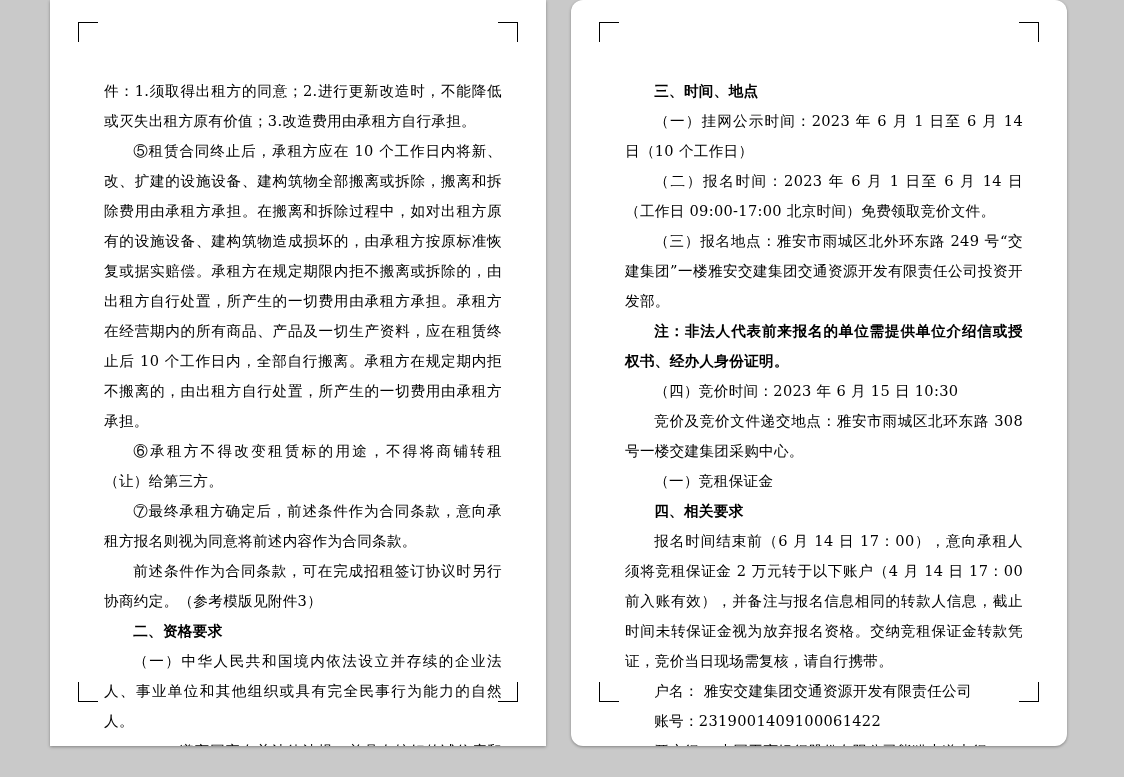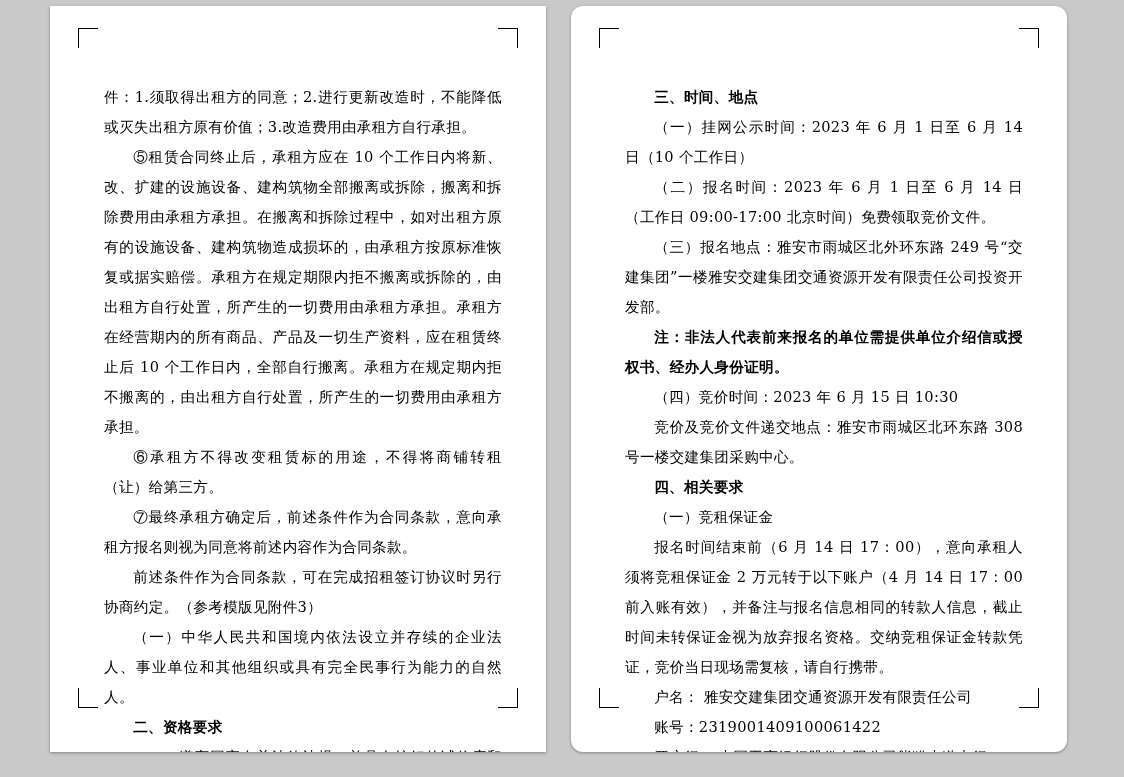--- a/index.html
+++ b/index.html
@@ -12,21 +12,21 @@
     font-family: "DejaVu Serif", "Liberation Serif", serif;
   }
   .viewport {
     position: relative;
     width: 1124px;
     height: 777px;
     background: #c9c9c9;
   }
   .page {
     position: absolute;
-    top: 6px;
+    top: 0;
     background: #ffffff;
     width: 496px;
     height: 746px;
     box-shadow: 0 1px 3px rgba(0,0,0,0.35);
     overflow: hidden;
   }
   .page-left { left: 50px; }
   .page-right { left: 571px; border-radius: 12px; }
 
   
@@ -86,41 +86,41 @@
     <div class="crop crop-tl"></div>
     <div class="crop crop-tr"></div>
     <div class="crop crop-bl"></div>
     <div class="crop crop-br"></div>
     <div class="content">
       <p class="para">件：1.须取得出租方的同意；2.进行更新改造时，不能降低或灭失出租方原有价值；3.改造费用由承租方自行承担。</p>
       <p class="para indent">⑤租赁合同终止后，承租方应在 10 个工作日内将新、改、扩建的设施设备、建构筑物全部搬离或拆除，搬离和拆除费用由承租方承担。在搬离和拆除过程中，如对出租方原有的设施设备、建构筑物造成损坏的，由承租方按原标准恢复或据实赔偿。承租方在规定期限内拒不搬离或拆除的，由出租方自行处置，所产生的一切费用由承租方承担。承租方在经营期内的所有商品、产品及一切生产资料，应在租赁终止后 10 个工作日内，全部自行搬离。承租方在规定期内拒不搬离的，由出租方自行处置，所产生的一切费用由承租方承担。</p>
       <p class="para indent">⑥承租方不得改变租赁标的用途，不得将商铺转租（让）给第三方。</p>
       <p class="para indent">⑦最终承租方确定后，前述条件作为合同条款，意向承租方报名则视为同意将前述内容作为合同条款。</p>
       <p class="para indent">前述条件作为合同条款，可在完成招租签订协议时另行协商约定。（参考模版见附件3）</p>
+      <p class="para heading">二、资格要求</p>
       <p class="para indent">（一）中华人民共和国境内依法设立并存续的企业法人、事业单位和其他组织或具有完全民事行为能力的自然人。</p>
-      <p class="para heading">二、资格要求</p>
       <p class="para indent">（二）遵守国家有关法律法规，并具有较好的诚信度和良好的社会形象。</p>
     </div>
   </div>
 
   <div class="page page-right">
     <div class="crop crop-tl"></div>
     <div class="crop crop-tr"></div>
     <div class="crop crop-bl"></div>
     <div class="crop crop-br"></div>
     <div class="content">
       <p class="para heading">三、时间、地点</p>
       <p class="para indent">（一）挂网公示时间：2023 年 6 月 1 日至 6 月 14 日（10 个工作日）</p>
       <p class="para indent">（二）报名时间：2023 年 6 月 1 日至 6 月 14 日（工作日 09:00-17:00 北京时间）免费领取竞价文件。</p>
       <p class="para indent">（三）报名地点：雅安市雨城区北外环东路 249 号“交建集团”一楼雅安交建集团交通资源开发有限责任公司投资开发部。</p>
       <p class="para indent note-bold">注：非法人代表前来报名的单位需提供单位介绍信或授权书、经办人身份证明。</p>
       <p class="para indent">（四）竞价时间：2023 年 6 月 15 日 10:30</p>
       <p class="para indent">竞价及竞价文件递交地点：雅安市雨城区北环东路 308 号一楼交建集团采购中心。</p>
+      <p class="para indent">（一）竞租保证金</p>
       <p class="para heading">四、相关要求</p>
-      <p class="para indent">（一）竞租保证金</p>
       <p class="para indent">报名时间结束前（6 月 14 日 17：00），意向承租人须将竞租保证金 2 万元转于以下账户（4 月 14 日 17：00 前入账有效），并备注与报名信息相同的转款人信息，截止时间未转保证金视为放弃报名资格。交纳竞租保证金转款凭证，竞价当日现场需复核，请自行携带。</p>
       <p class="para indent">户名： 雅安交建集团交通资源开发有限责任公司</p>
       <p class="para indent">账号：2319001409100061422</p>
       <p class="para indent">开户行： 中国工商银行股份有限公司熊猫大道支行</p>
     </div>
   </div>
 
 </div>
 
 </body></html>

